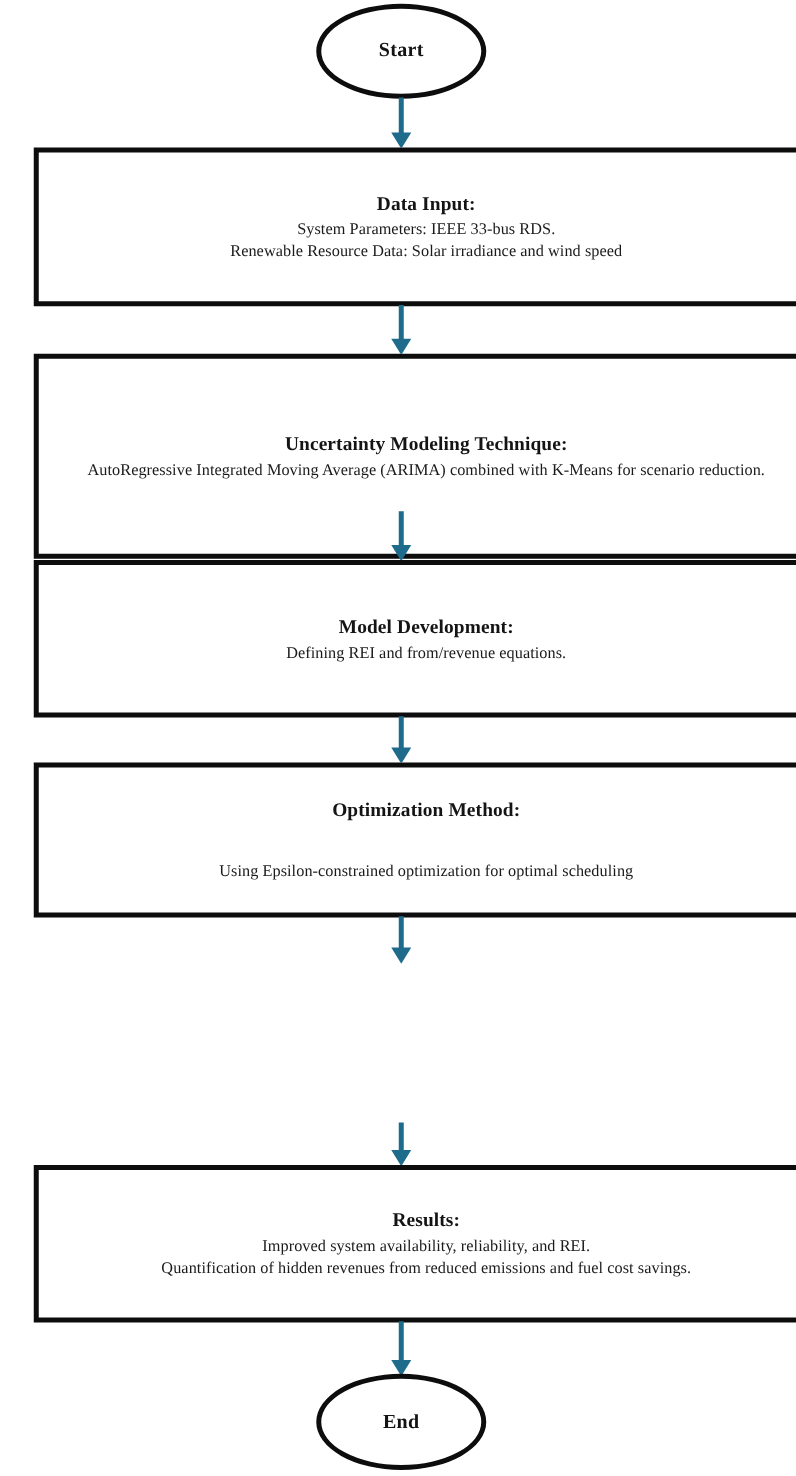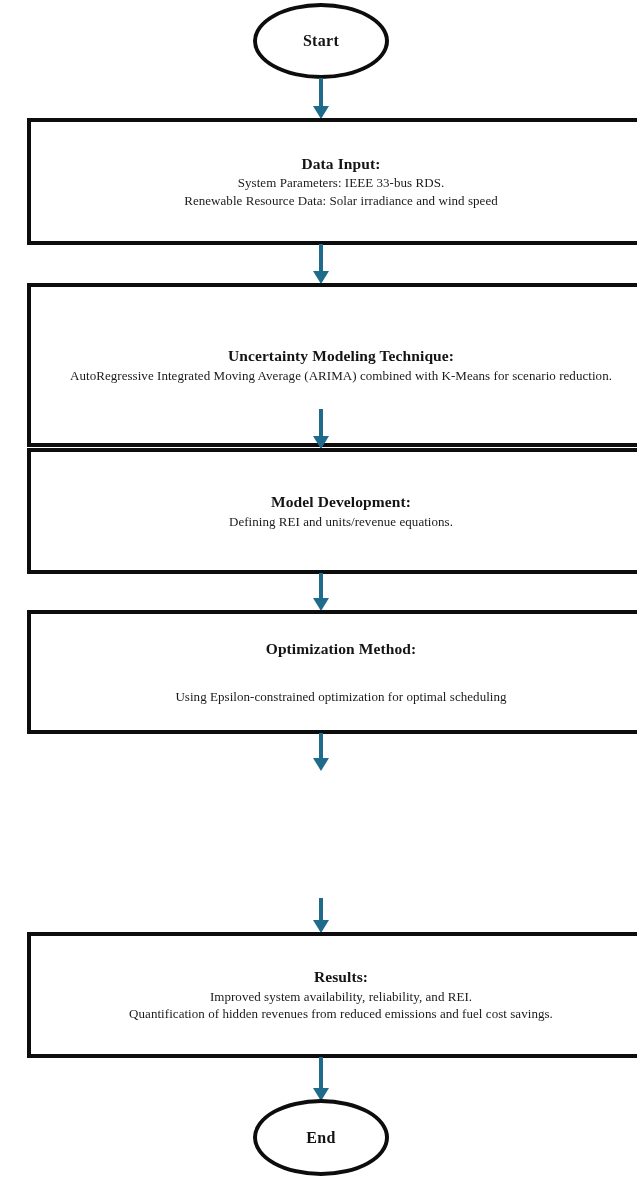--- a/index.html
+++ b/index.html
@@ -153,21 +153,21 @@
     <div class="box-line">AutoRegressive Integrated Moving Average (ARIMA) combined with K-Means for scenario reduction.</div>
   </div>
 
   <div class="connector" id="arrow-3">
     <div class="stem"></div>
     <div class="head"></div>
   </div>
 
   <div class="process" id="node-model-dev">
     <div class="box-title">Model Development:</div>
-    <div class="box-line">Defining REI and units/revenue equations.</div>
+    <div class="box-line">Defining REI and from/revenue equations.</div>
   </div>
 
   <div class="connector" id="arrow-4">
     <div class="stem"></div>
     <div class="head"></div>
   </div>
 
   <div class="process" id="node-optimization">
     <div class="box-title">Optimization Method:</div>
     <div class="box-line">Using Epsilon-constrained optimization for optimal scheduling</div>

